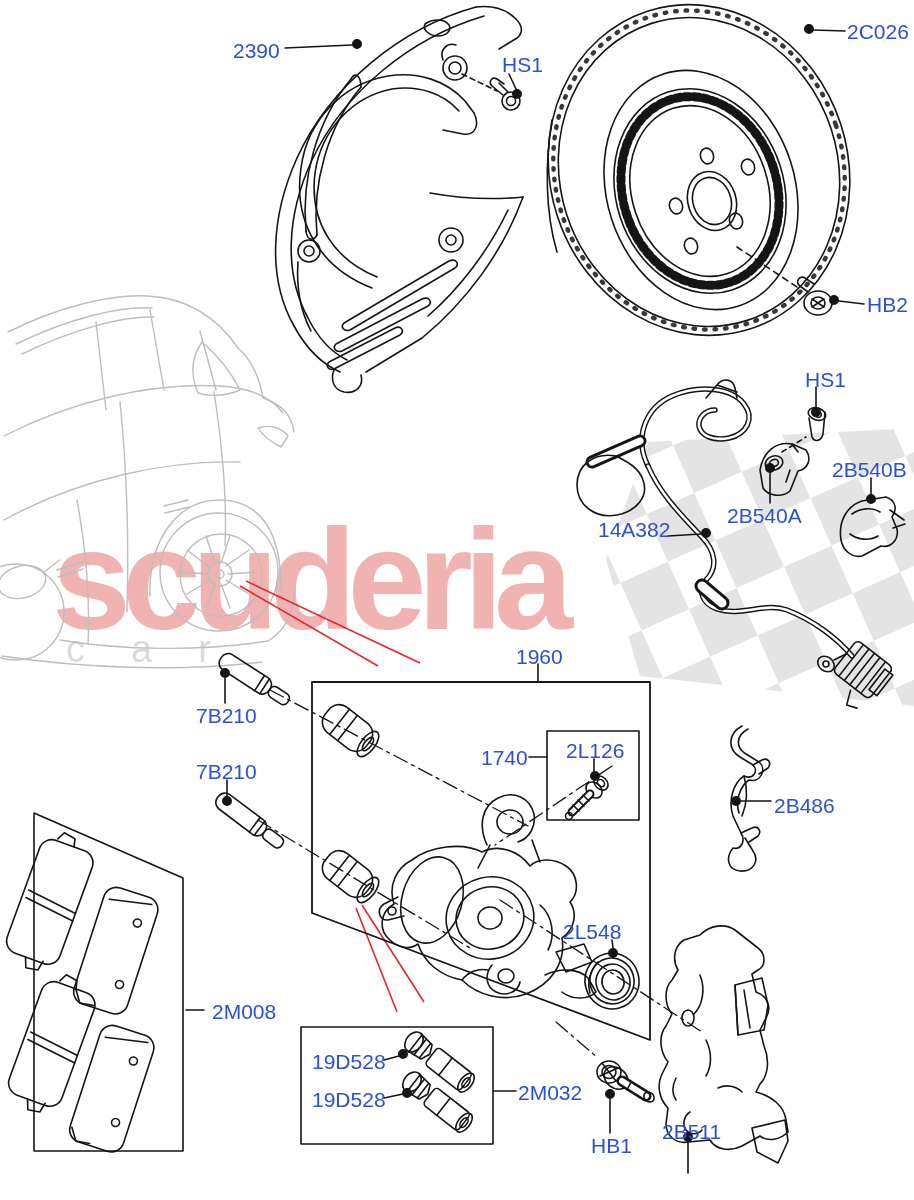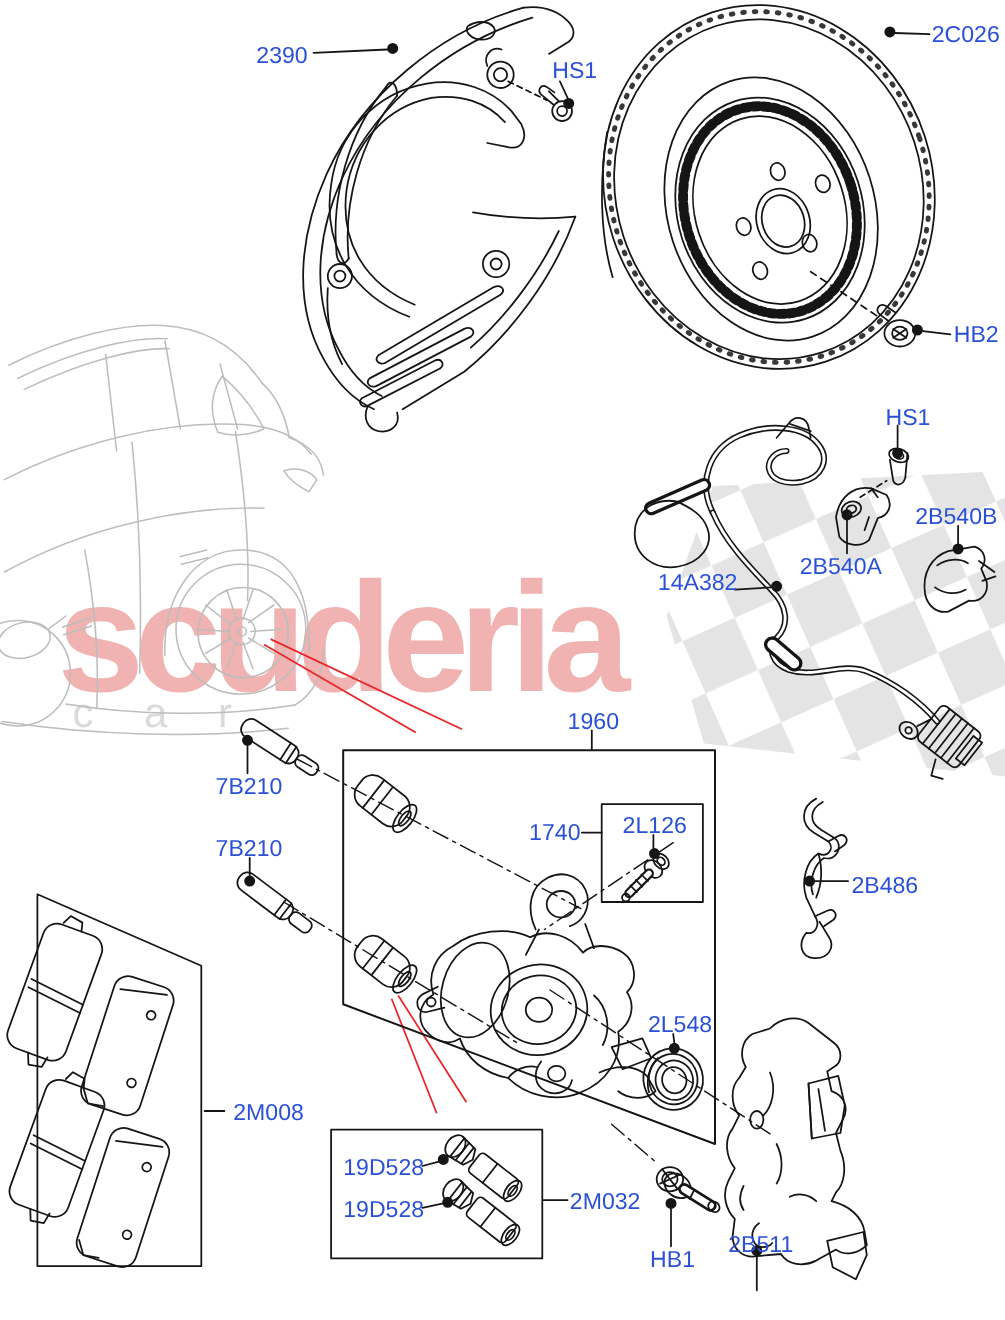--- a/index.html
+++ b/index.html
@@ -384,21 +384,21 @@
   <div class="lbl" style="left:805px;top:369px">HS1</div>
   <div class="lbl" style="left:832px;top:459px">2B540B</div>
   <div class="lbl" style="left:727px;top:505px">2B540A</div>
   <div class="lbl" style="left:598px;top:519px">14A382</div>
   <div class="lbl" style="left:516px;top:646px">1960</div>
   <div class="lbl" style="left:196px;top:705px">7B210</div>
   <div class="lbl" style="left:196px;top:761px">7B210</div>
   <div class="lbl" style="left:481px;top:747px">1740</div>
   <div class="lbl" style="left:566px;top:740px">2L126</div>
   <div class="lbl" style="left:774px;top:795px">2B486</div>
-  <div class="lbl" style="left:589px;top:921px">2L548</div>
+  <div class="lbl" style="left:563px;top:921px">2L548</div>
   <div class="lbl" style="left:212px;top:1001px">2M008</div>
   <div class="lbl" style="left:312px;top:1051px">19D528</div>
   <div class="lbl" style="left:312px;top:1089px">19D528</div>
   <div class="lbl" style="left:518px;top:1082px">2M032</div>
   <div class="lbl" style="left:591px;top:1135px">HB1</div>
   <div class="lbl" style="left:662px;top:1121px">2B511</div>
 
 </div>
 
 </body></html>

